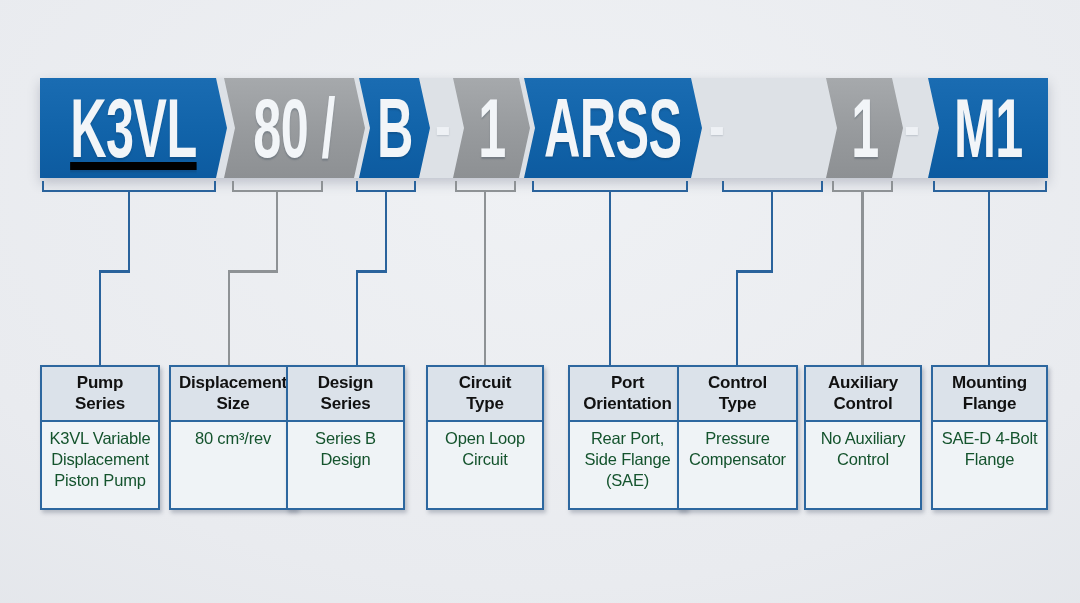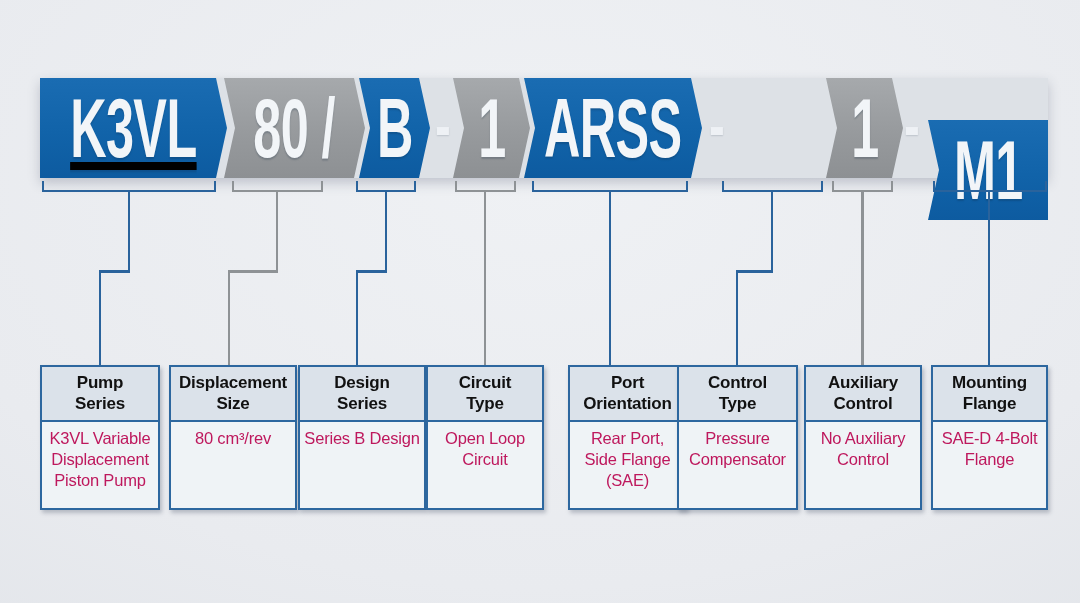--- a/index.html
+++ b/index.html
@@ -17,21 +17,21 @@
     box-shadow:0 5px 11px rgba(55,65,90,.25);
   }
   .chev{
     position:absolute;top:0;height:100px;
     display:flex;align-items:center;justify-content:center;
   }
   .chev.blue{background:linear-gradient(180deg,#1a6cb2 0%,#1163a9 55%,#0d5ba0 100%);}
   .chev.gray{background:linear-gradient(180deg,#a6a9ac 0%,#979a9d 55%,#8d9093 100%);}
   .chev.first{clip-path:polygon(0 0, calc(100% - 11px) 0, 100% 50%, calc(100% - 11px) 100%, 0 100%);text-decoration:underline;}
   .chev.mid{clip-path:polygon(0 0, calc(100% - 11px) 0, 100% 50%, calc(100% - 11px) 100%, 0 100%, 11px 50%);}
-  .chev.last{clip-path:polygon(0 0, 100% 0, 100% 100%, 0 100%, 11px 50%);margin-top:42px;}
+  .chev.last{clip-path:polygon(0 0, 100% 0, 100% 100%, 0 100%, 11px 50%);}
   .chev-label{
     display:block;white-space:pre;
     font-size:84px;font-weight:bold;letter-spacing:-1px;
     transform:scaleX(.60);
     color:#f2f5f8;text-shadow:0 2px 2px rgba(15,35,60,.22);
   }
   .dash{
     position:absolute;top:50%;
     transform:translate(-50%,-54%) scaleX(.72);
     font-size:66px;font-weight:bold;color:#eef1f5;
@@ -60,21 +60,21 @@
     box-sizing:border-box;height:55px;
     background:#dbe2ea;border-bottom:2.5px solid #2d679f;
     display:flex;flex-direction:column;align-items:center;justify-content:center;
     font-weight:bold;font-size:17px;line-height:1.22;color:#111;
     text-align:center;letter-spacing:-.2px;
   }
   .lbox-head span{display:block;}
   .lbox-body{
     display:flex;align-items:flex-start;justify-content:center;
     padding:6px 3px 0 3px;
-    font-size:16.5px;line-height:1.28;color:#be185d;text-align:center;
+    font-size:16.5px;line-height:1.28;color:#14532d;text-align:center;
     letter-spacing:-.2px;
   }
 </style>
 </head>
 <body>
 
 <div id="canvas">
 
   <div class="banner">
     <div class="chev first blue" style="left:0;width:187px">
@@ -141,21 +141,21 @@
       </div>
     <div class="lbox-body">K3VL Variable Displacement Piston Pump</div>
   </div>
   <div class="lbox" style="left:169px;width:128px">
     <div class="lbox-head">
         <span>Displacement</span>
         <span>Size</span>
       </div>
     <div class="lbox-body">80 cm³/rev</div>
   </div>
-  <div class="lbox" style="left:298px;width:128px">
+  <div class="lbox" style="left:286px;width:119px">
     <div class="lbox-head">
         <span>Design</span>
         <span>Series</span>
       </div>
     <div class="lbox-body">Series B Design</div>
   </div>
   <div class="lbox" style="left:426px;width:118px">
     <div class="lbox-head">
         <span>Circuit</span>
         <span>Type</span>

